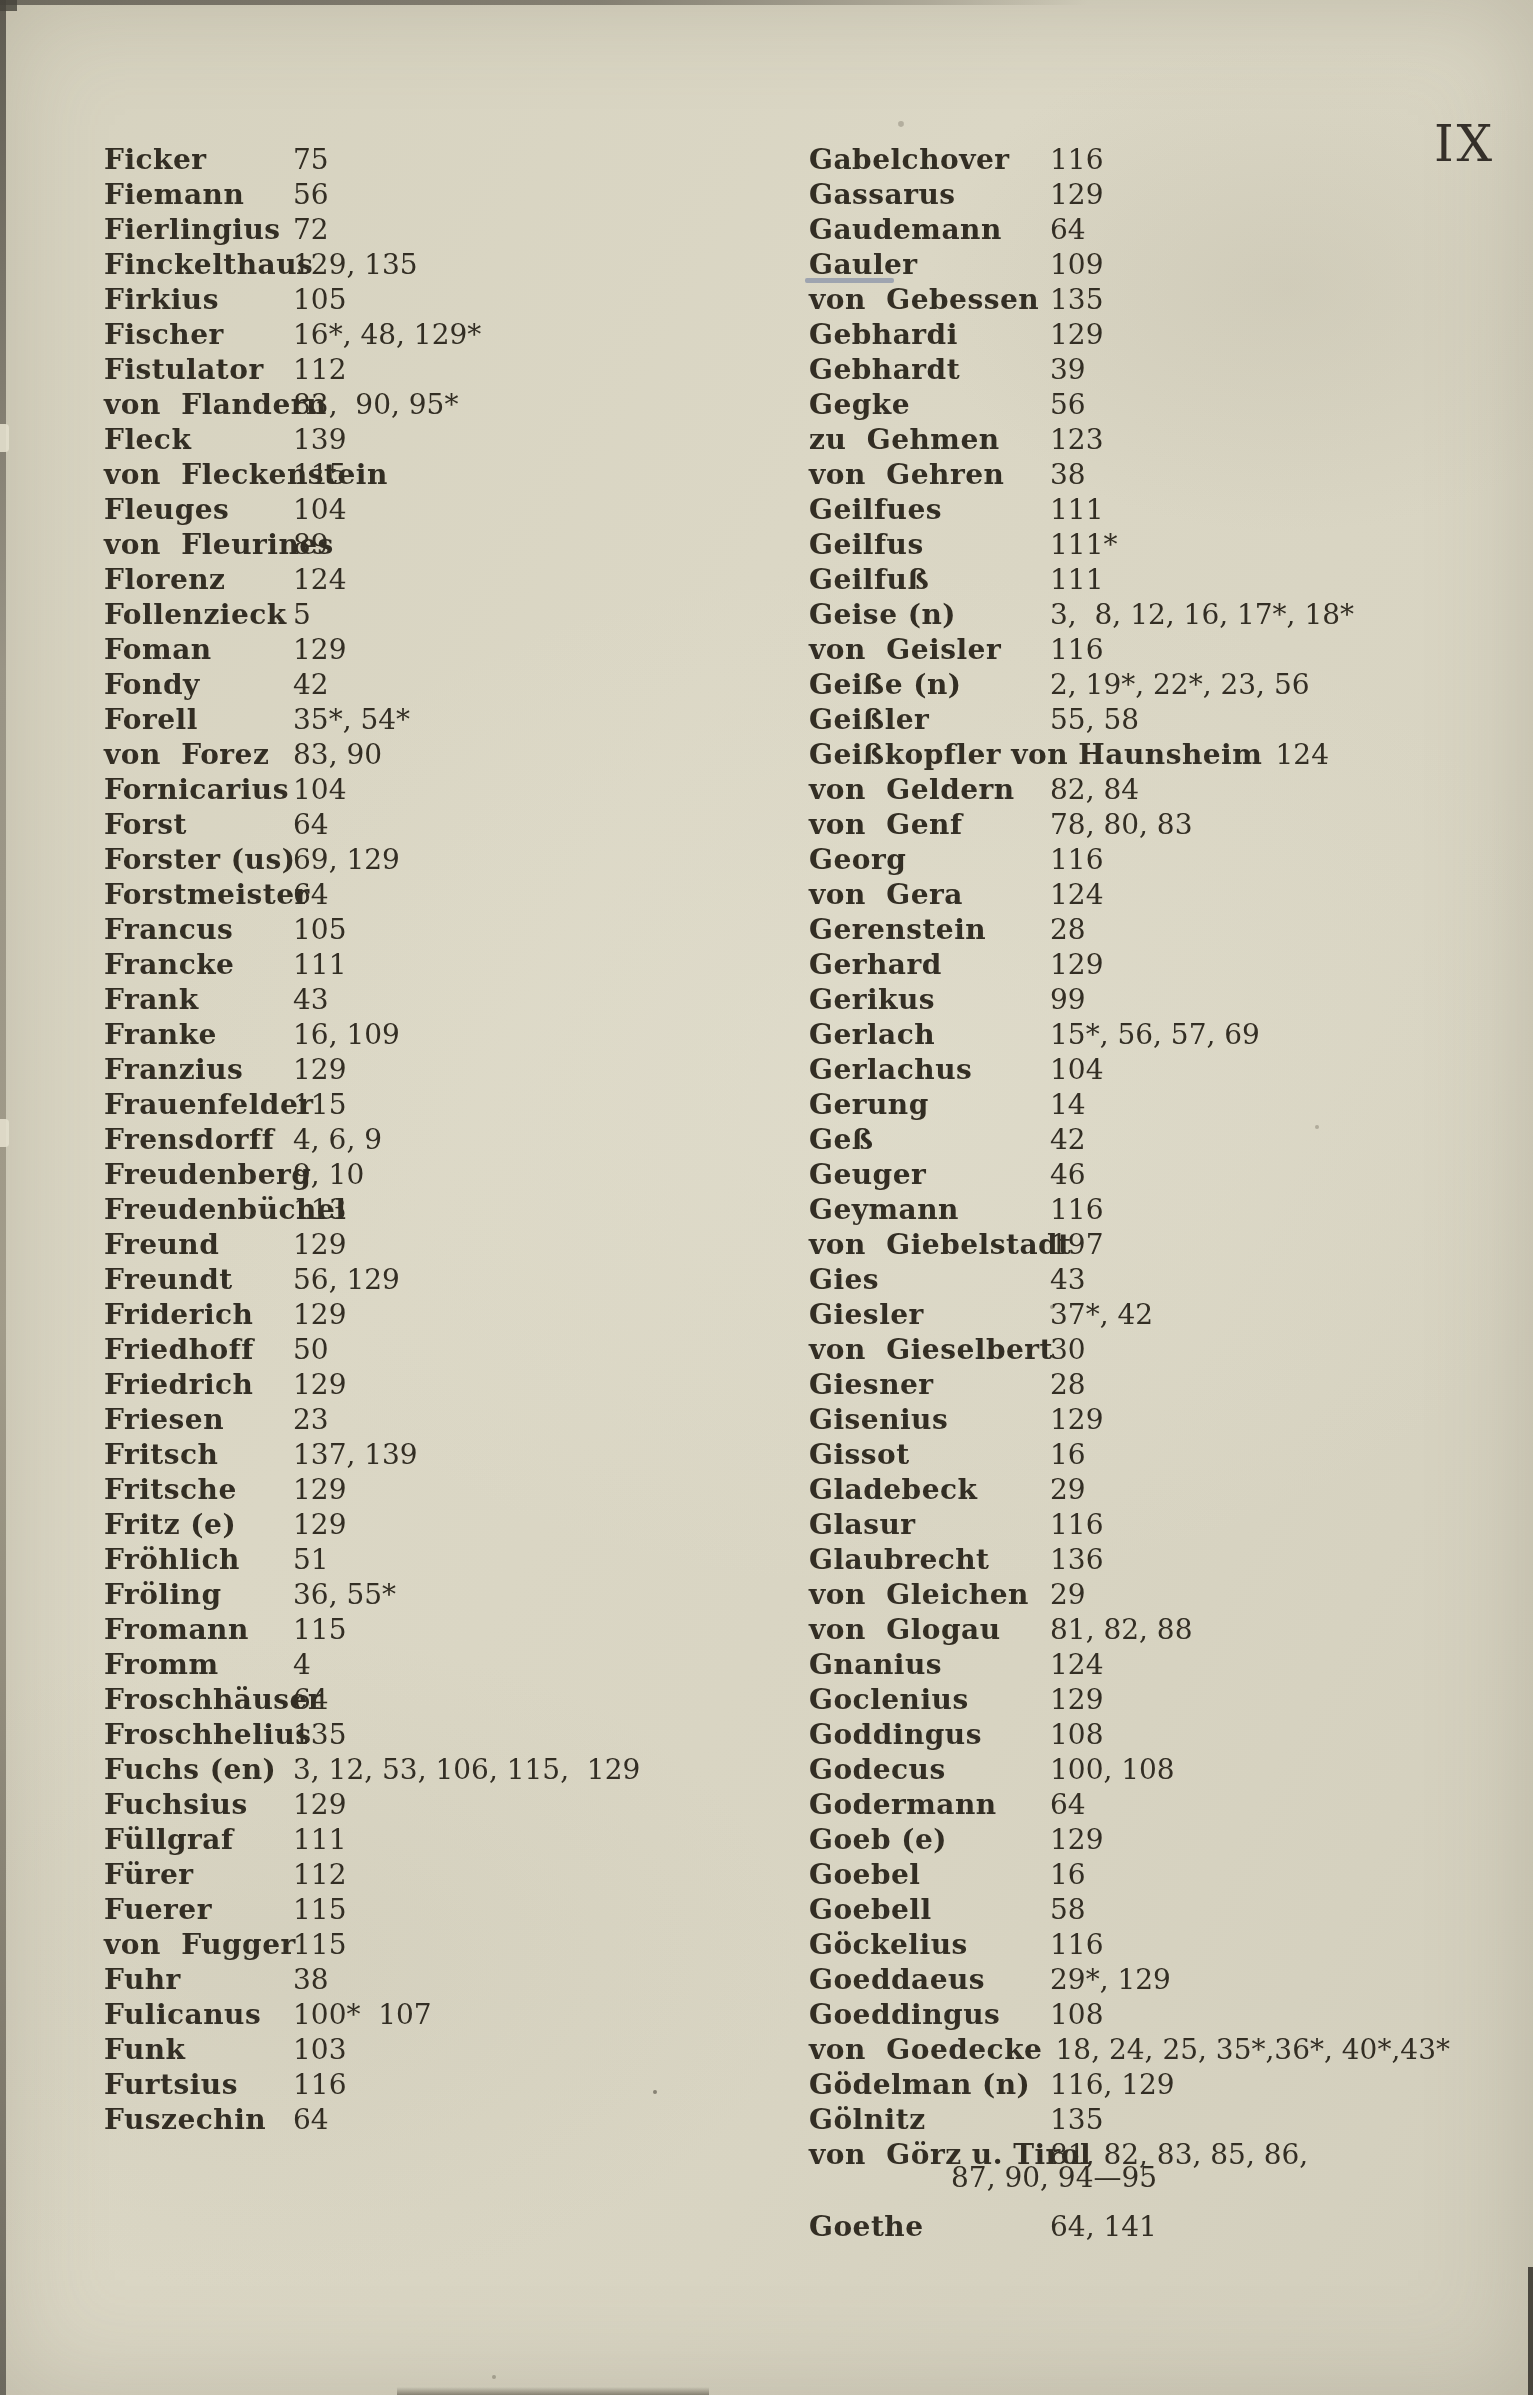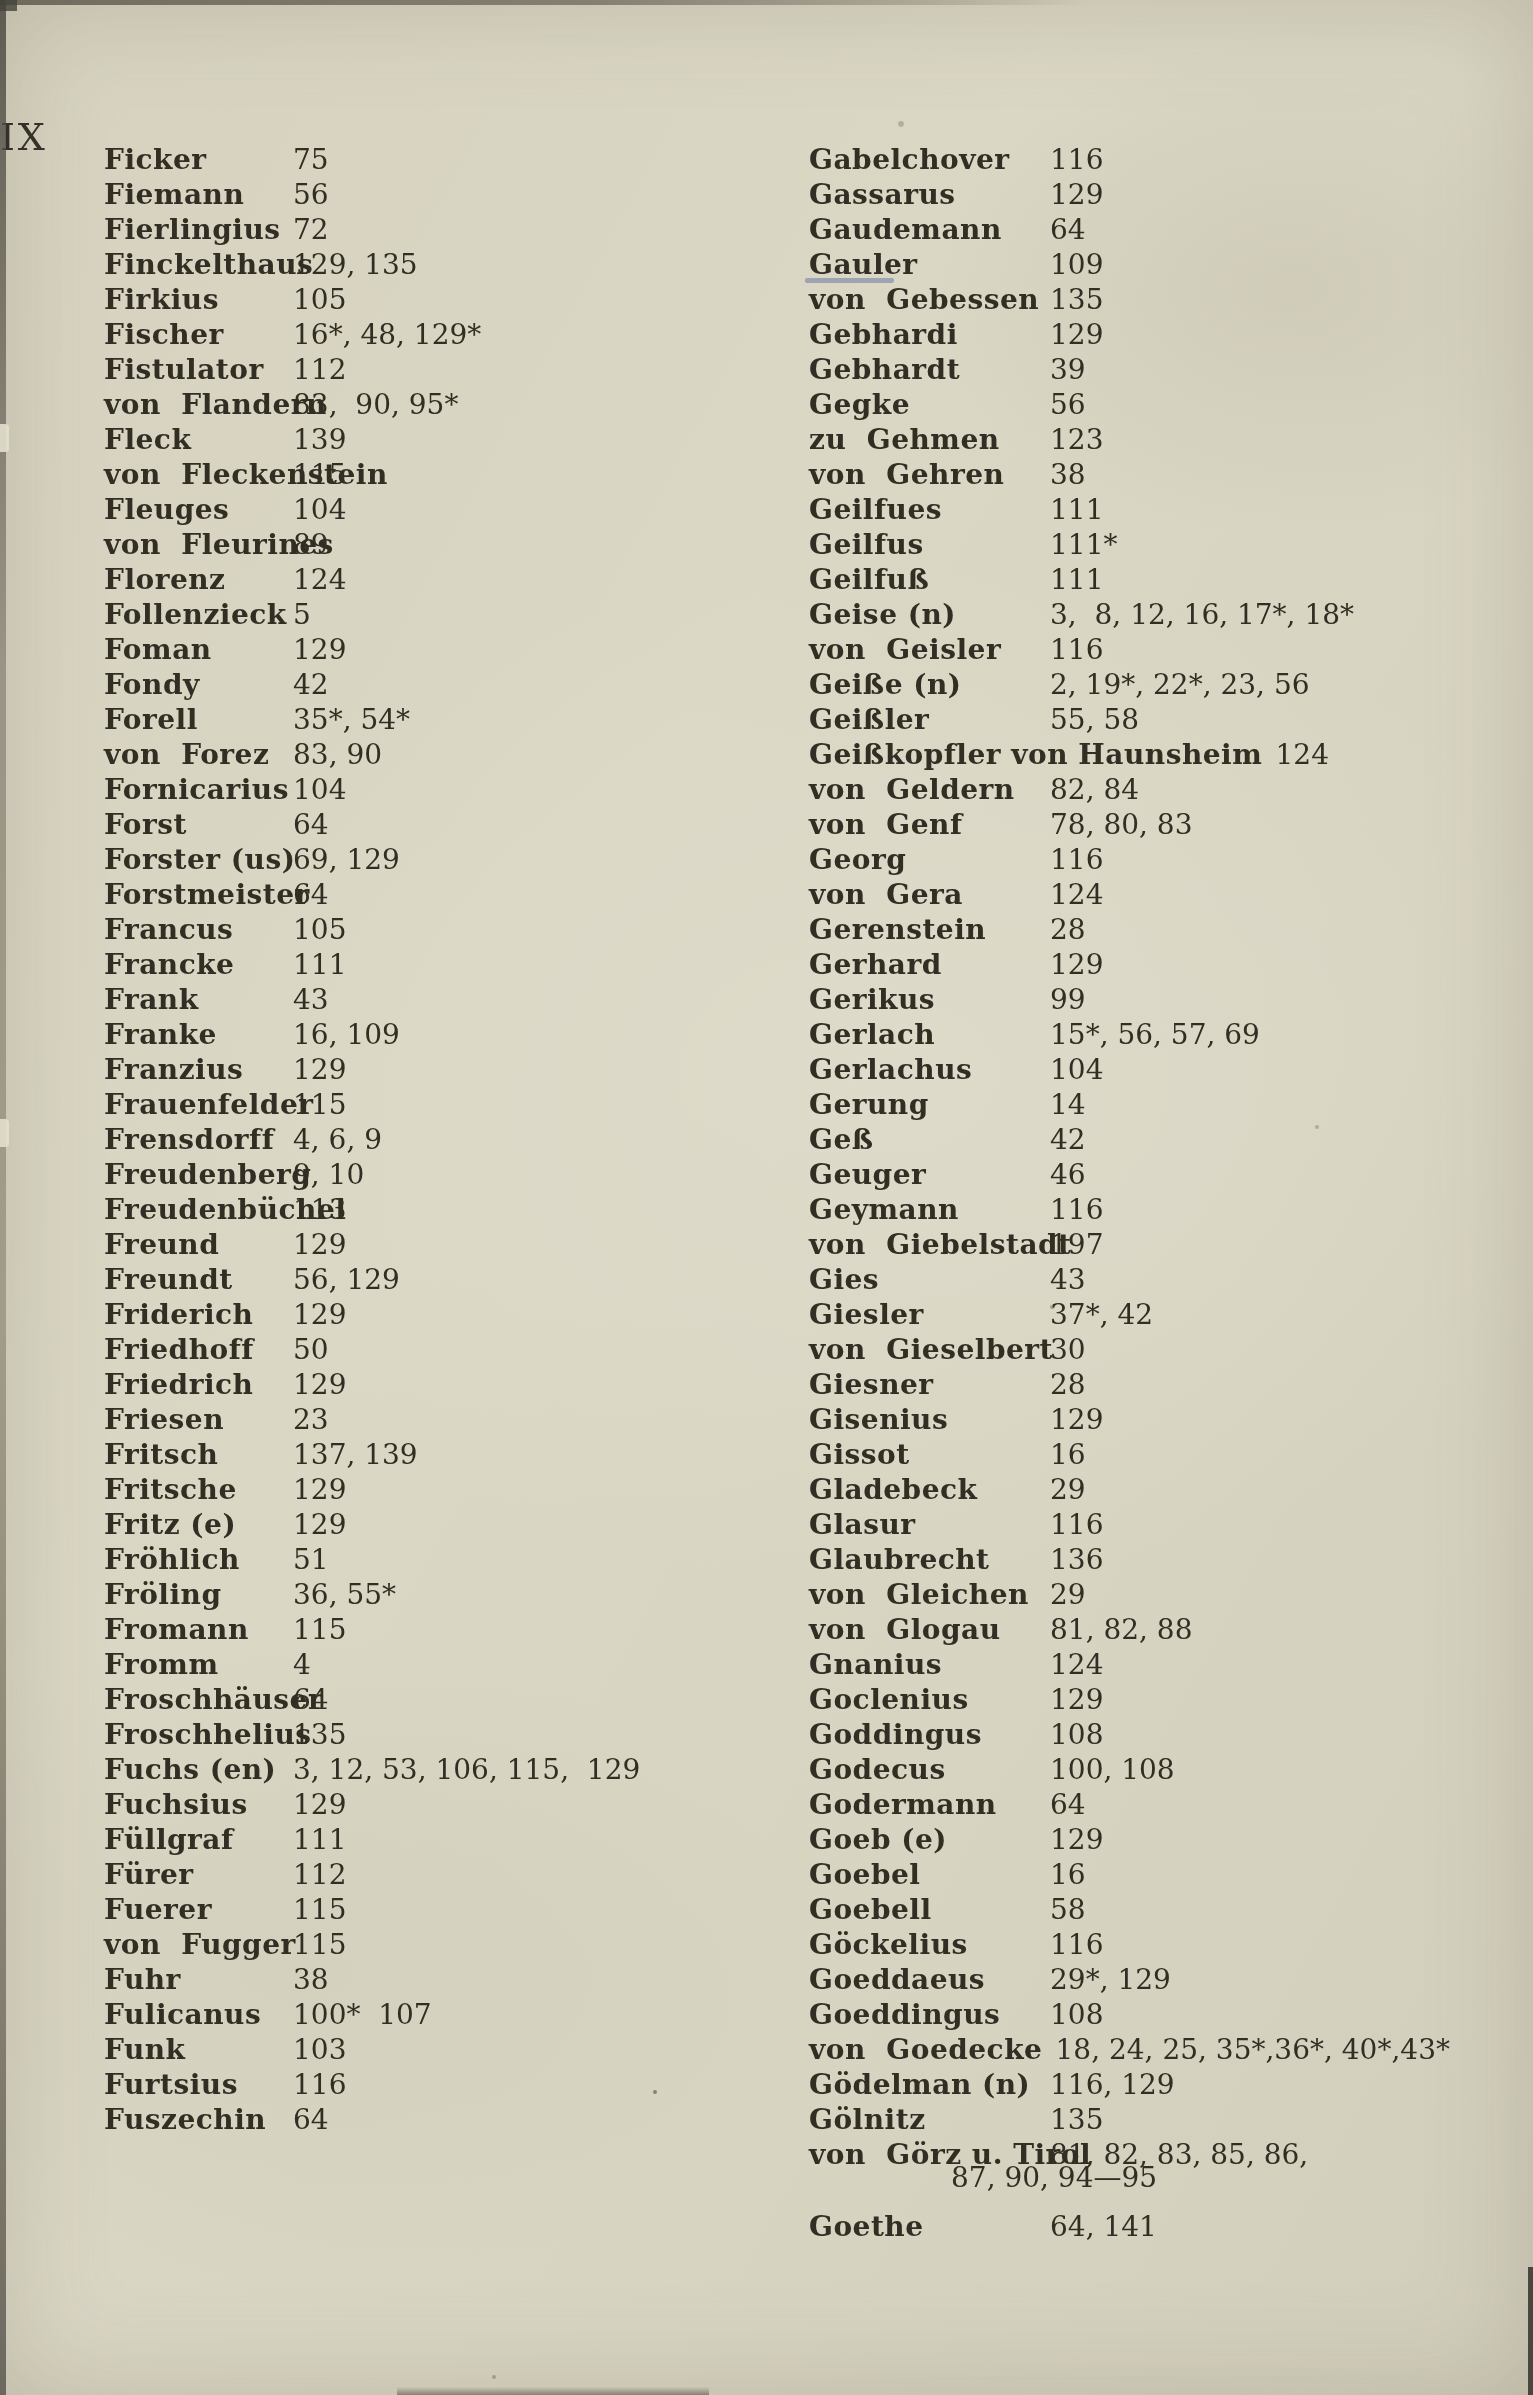--- a/index.html
+++ b/index.html
@@ -9,22 +9,22 @@
     font-family:"DejaVu Serif","Liberation Serif",serif;
     color:#332e24;
     background:
       radial-gradient(ellipse 587px 397px at 84% 12%, rgba(186,181,162,.30), transparent 62%),
       radial-gradient(ellipse 852px 530px at 18% 82%, rgba(198,194,175,.28), transparent 62%),
       radial-gradient(ellipse 1041px 719px at 58% 45%, rgba(228,225,209,.45), transparent 72%),
       linear-gradient(118deg,#d6d2bf 0%,#dbd7c5 38%,#d8d4c2 68%,#d2cebc 100%);
     box-shadow:inset 0 0 104px rgba(118,112,92,.28);
   }
   .header{
-    position:absolute;top:115px;left:0;width:1495px;text-align:left;
-    font-size:38px;letter-spacing:2.8px;color:#35302a;
+    position:absolute;top:115px;left:0;width:1495px;text-align:right;
+    font-size:50px;letter-spacing:2.8px;color:#35302a;
   }
   .col{position:absolute;top:142px;}
   .col-left{left:104px;width:653px;}
   .col-right{left:809px;width:710px;}
   .row{position:relative;height:35px;line-height:35px;}
   .row .name{
     position:absolute;left:0;top:0;font-weight:bold;font-size:28px;
     white-space:pre;letter-spacing:0.5px;
   }
   .row .pages{

